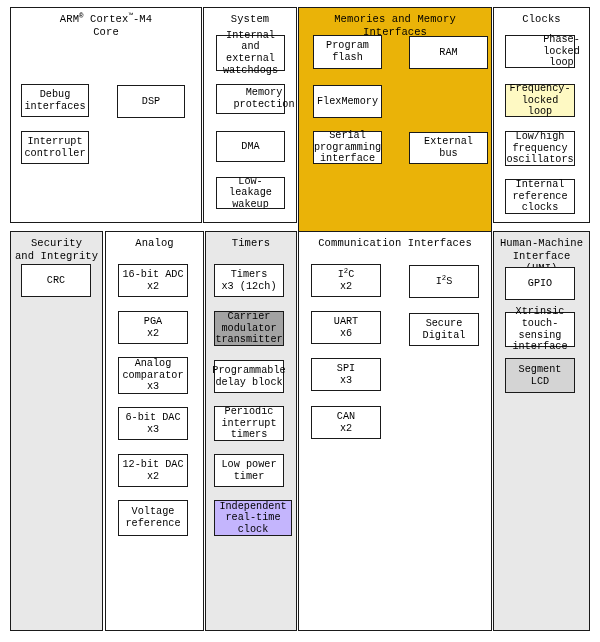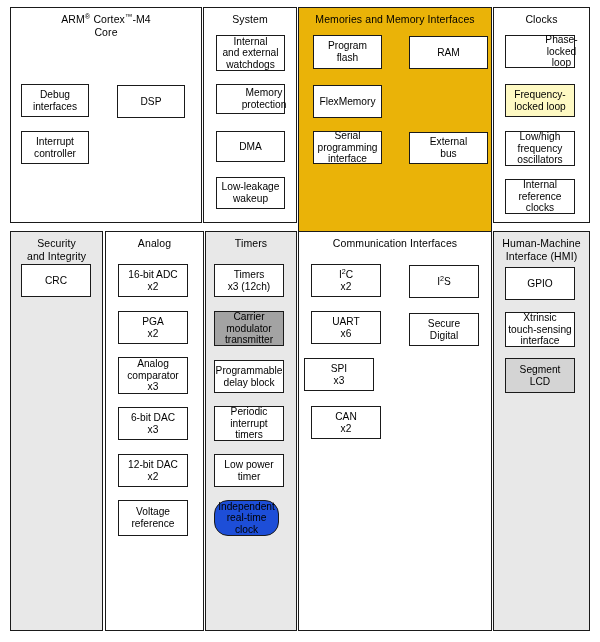--- a/index.html
+++ b/index.html
@@ -10,20 +10,21 @@
   body {
     font-family: "Liberation Sans", sans-serif;
     color: #000000;
   }
   #diagram {
     position: relative;
     width: 600px;
     height: 642px;
     background: #ffffff;
     overflow: hidden;
+    font-family: Liberation Mono, monospace;
   }
   .panel {
     position: absolute;
     box-sizing: border-box;
     border: 1px solid #1a1a1a;
     background: #ffffff;
   }
   .panel.shaded {
     background: #e8e8e8;
   }
@@ -114,29 +115,29 @@
     <div class="block" style="left: 118px; top: 454px; width: 70px; height: 33px; background: rgb(255, 255, 255); border-color: rgb(26, 26, 26);"><span>12-bit DAC<br>x2</span></div>
     <div class="block" style="left: 118px; top: 500px; width: 70px; height: 36px; background: rgb(255, 255, 255); border-color: rgb(26, 26, 26);"><span>Voltage<br>reference</span></div>
     <div class="panel shaded" style="left: 205px; top: 231px; width: 92px; height: 400px; background: rgb(232, 232, 232); border-color: rgb(26, 26, 26);">
       <div class="panel-title">Timers</div>
     </div>
     <div class="block" style="left: 214px; top: 264px; width: 70px; height: 33px; background: rgb(255, 255, 255); border-color: rgb(26, 26, 26);"><span>Timers<br>x3 (12ch)</span></div>
     <div class="block" style="left: 214px; top: 311px; width: 70px; height: 35px; background: #a3a3a3; border-color: rgb(26, 26, 26);"><span>Carrier<br>modulator<br>transmitter</span></div>
     <div class="block" style="left: 214px; top: 360px; width: 70px; height: 33px; background: rgb(255, 255, 255); border-color: rgb(26, 26, 26);"><span>Programmable<br>delay block</span></div>
     <div class="block" style="left: 214px; top: 406px; width: 70px; height: 35px; background: rgb(255, 255, 255); border-color: rgb(26, 26, 26);"><span>Periodic<br>interrupt<br>timers</span></div>
     <div class="block" style="left: 214px; top: 454px; width: 70px; height: 33px; background: rgb(255, 255, 255); border-color: rgb(26, 26, 26);"><span>Low power<br>timer</span></div>
-    <div class="block" style="left: 214px; top: 500px; width: 65px; height: 36px; background: #1d4ed8; border-color: rgb(26, 26, 26); border-radius: 14px;"><span>Independent<br>real-time<br>clock</span></div>
+    <div class="block" style="left: 214px; top: 500px; width: 78px; height: 36px; background: #c4b5fd; border-color: rgb(26, 26, 26);"><span>Independent<br>real-time<br>clock</span></div>
     <div class="panel" style="left: 298px; top: 231px; width: 194px; height: 400px; border-color: rgb(26, 26, 26);">
       <div class="panel-title">Communication Interfaces</div>
     </div>
     <div class="block" style="left: 311px; top: 264px; width: 70px; height: 33px; background: rgb(255, 255, 255); border-color: rgb(26, 26, 26);"><span>I<sup>2</sup>C<br>x2</span></div>
     <div class="block" style="left: 409px; top: 265px; width: 70px; height: 33px; background: rgb(255, 255, 255); border-color: rgb(26, 26, 26);"><span>I<sup>2</sup>S</span></div>
     <div class="block" style="left: 311px; top: 311px; width: 70px; height: 33px; background: rgb(255, 255, 255); border-color: rgb(26, 26, 26);"><span>UART<br>x6</span></div>
     <div class="block" style="left: 409px; top: 313px; width: 70px; height: 33px; background: rgb(255, 255, 255); border-color: rgb(26, 26, 26);"><span>Secure<br>Digital</span></div>
-    <div class="block" style="left: 304px; top: 358px; width: 70px; height: 33px; background: rgb(255, 255, 255); border-color: rgb(26, 26, 26); align-items: center;"><span>SPI<br>x3</span></div>
+    <div class="block" style="left: 311px; top: 358px; width: 70px; height: 33px; background: rgb(255, 255, 255); border-color: rgb(26, 26, 26); align-items: center;"><span>SPI<br>x3</span></div>
     <div class="block" style="left: 311px; top: 406px; width: 70px; height: 33px; background: rgb(255, 255, 255); border-color: rgb(26, 26, 26);"><span>CAN<br>x2</span></div>
     <div class="panel shaded" style="left: 493px; top: 231px; width: 97px; height: 400px; background: rgb(232, 232, 232); border-color: rgb(26, 26, 26);">
       <div class="panel-title">Human-Machine<br>Interface (HMI)</div>
     </div>
     <div class="block" style="left: 505px; top: 267px; width: 70px; height: 33px; background: rgb(255, 255, 255); border-color: rgb(26, 26, 26);"><span>GPIO</span></div>
     <div class="block" style="left: 505px; top: 312px; width: 70px; height: 35px; background: rgb(255, 255, 255); border-color: rgb(26, 26, 26);"><span>Xtrinsic<br>touch-sensing<br>interface</span></div>
     <div class="block grey" style="left: 505px; top: 358px; width: 70px; height: 35px; background: rgb(212, 212, 212); border-color: rgb(26, 26, 26);"><span>Segment<br>LCD</span></div>
   </div>
 
 </body></html>

